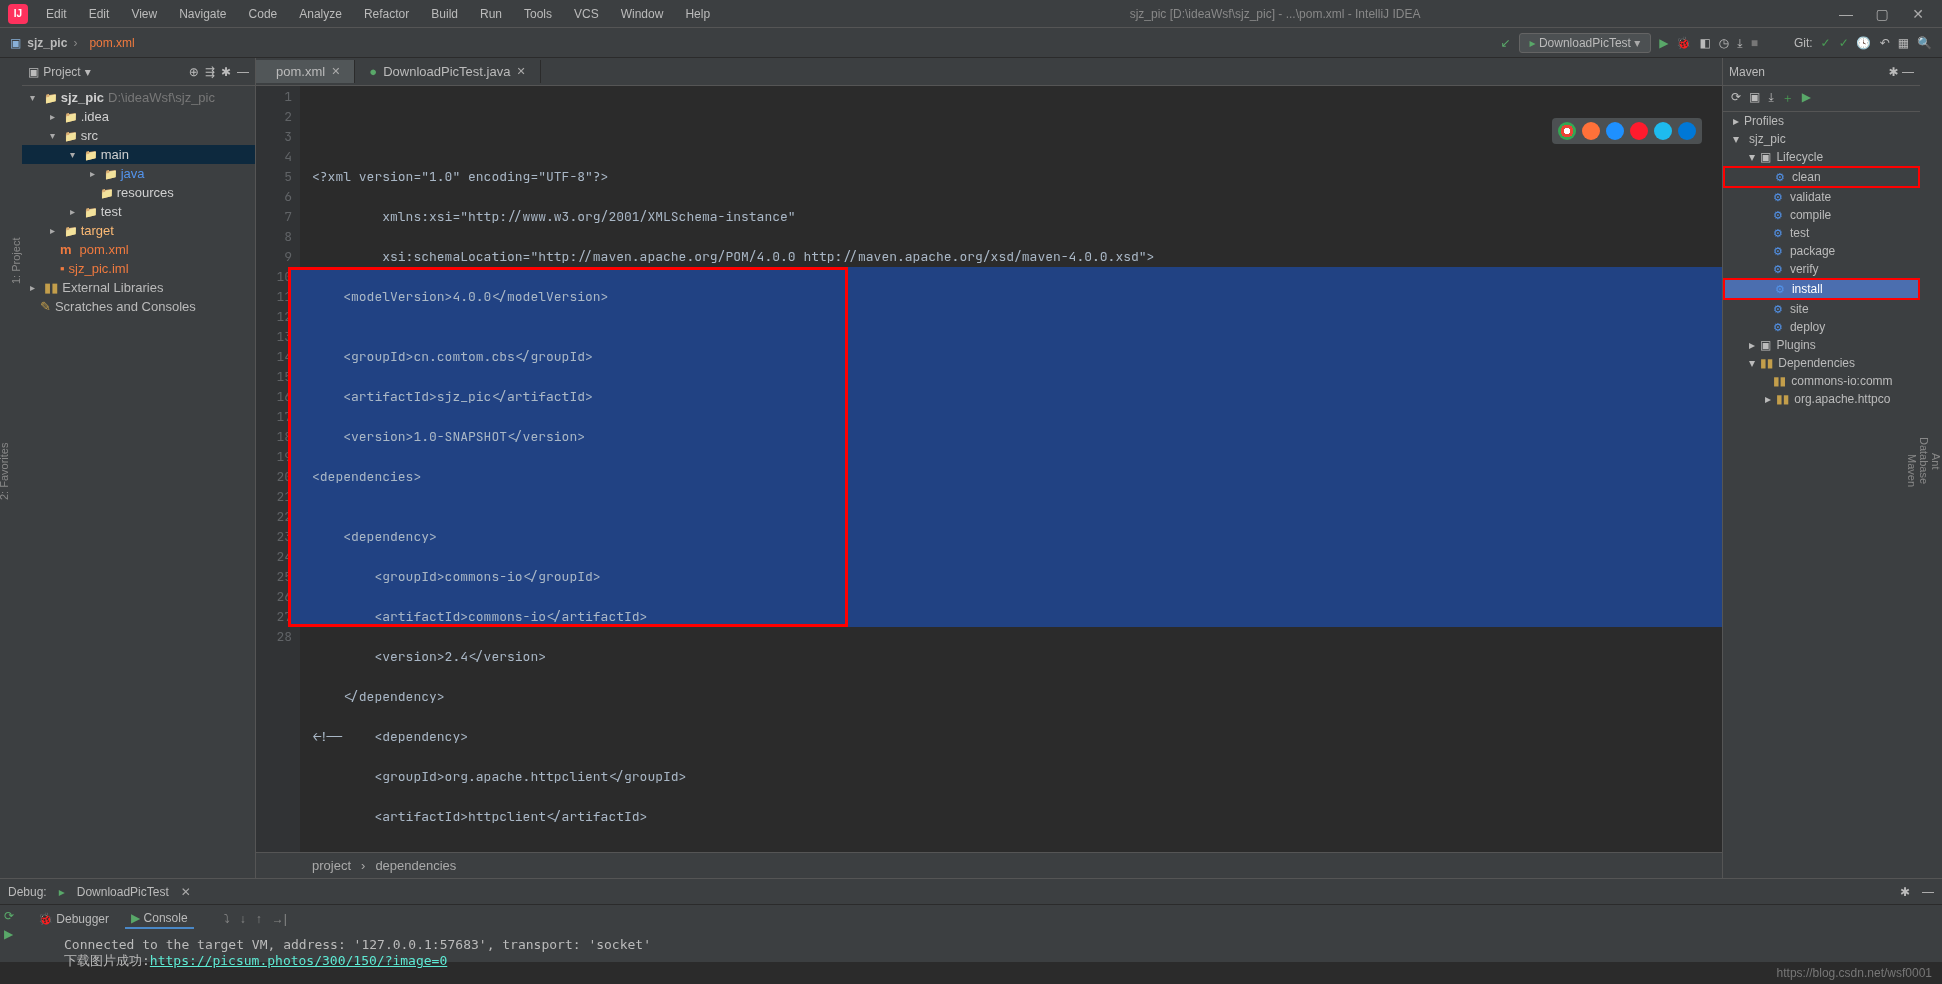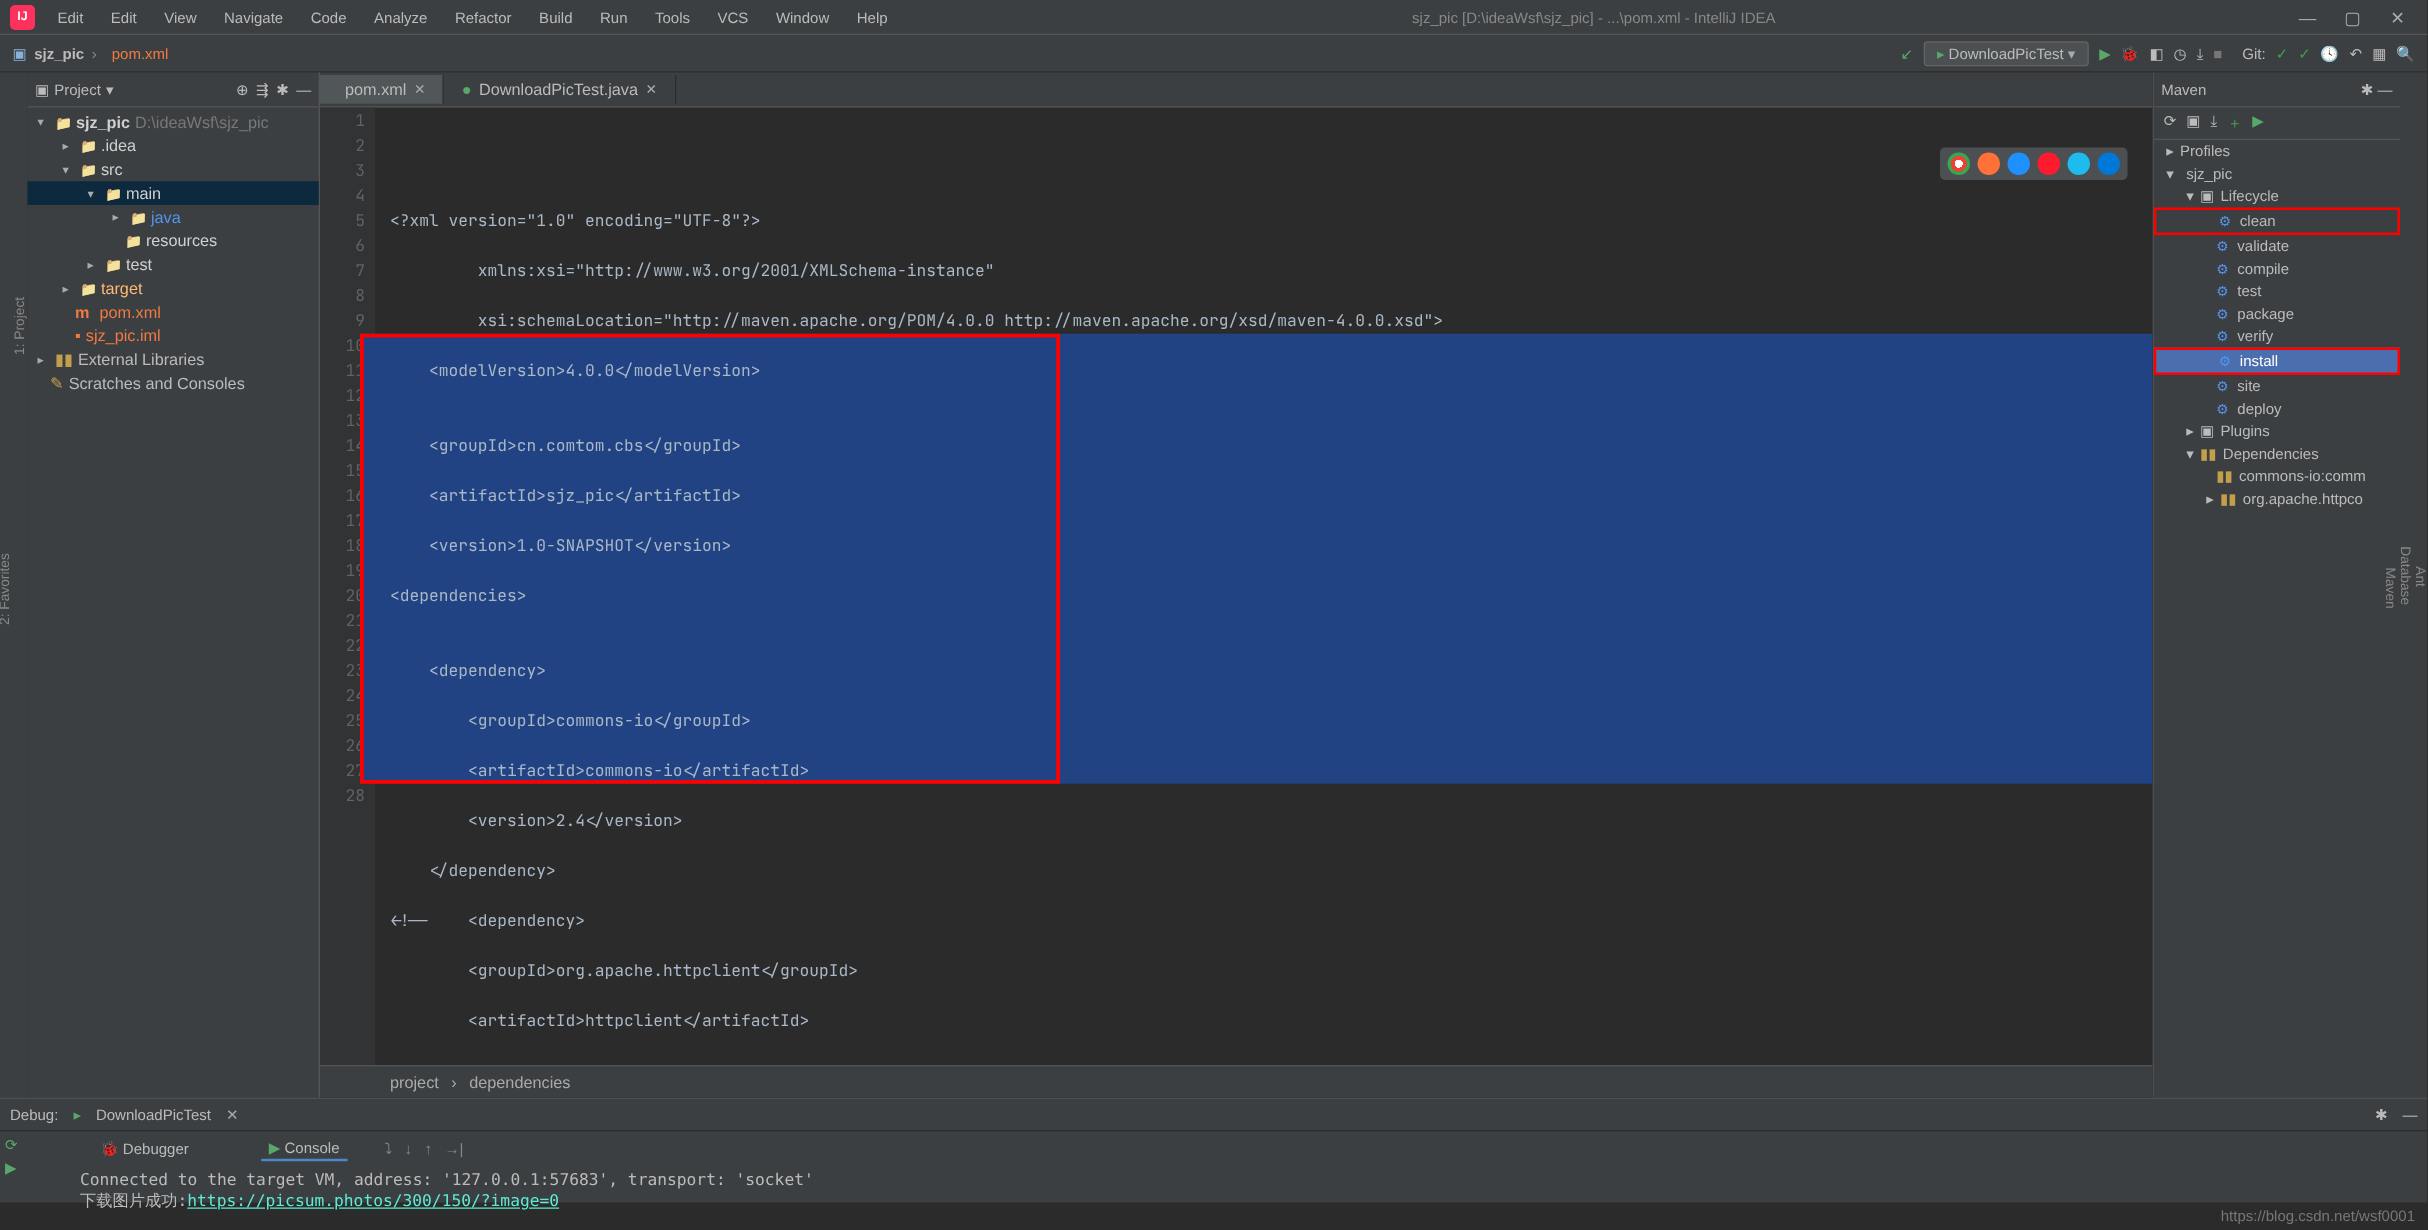--- a/index.html
+++ b/index.html
@@ -44,21 +44,21 @@
 .right-panel .panel-header{justify-content:space-between;}
 .maven-toolbar{height:26px;display:flex;gap:8px;padding:4px 8px;border-bottom:1px solid #555;}
 .maven-tree{font-size:12px;}
 .maven-tree .node{padding:2px 4px 2px 10px;display:flex;align-items:center;gap:5px;}
 .maven-tree .node.sel{background:#4b6eaf;color:#fff;}
 .maven-tree .gear::before{content:"⚙";color:#5394ec;margin-right:2px;font-size:11px;}
 .right-edge{width:22px;background:#3c3f41;writing-mode:vertical-rl;font-size:11px;color:#888;padding-top:6px;text-align:center;}
 .debug-panel{height:84px;background:#3c3f41;border-top:1px solid #555;}
 .debug-header{height:26px;display:flex;align-items:center;padding:0 8px;gap:12px;border-bottom:1px solid #2b2b2b;}
 .debug-tabs{display:flex;gap:10px;padding:4px 8px;align-items:center;}
-.debug-tabs .dt{padding:2px 6px;margin-left:42px;}
+.debug-tabs .dt{padding:2px 6px;}
 .debug-tabs .dt.active{border-bottom:2px solid #4a88c7;}
 .console-out{font-family:Consolas,monospace;font-size:13px;padding:4px 40px;color:#bbb;}
 .console-out a{color:#5eead4;text-decoration:underline;}
 .footer{position:absolute;bottom:4px;right:10px;color:#777;font-size:12px;}
 .green-tri{color:#59a869;}
 </style>
 </head>
 <body>
 
 <div class="titlebar">
@@ -100,21 +100,21 @@
       <span style="color:#59a869;">▸</span>
       <span>DownloadPicTest</span>
       <span style="color:#aaa;"> ▾</span>
     </div>
     <span class="green-tri">▶</span>
     <span style="color:#59a869;">🐞</span>
     <span>◧</span>
     <span>◷</span>
     <span>⤓</span>
     <span style="color:#777;">■</span>
-    <span style="margin-left:8px;">Git:</span>
+    <span style="margin-left:28px;">Git:</span>
     <span style="color:#499c54;">✓</span>
     <span style="color:#499c54;">✓</span>
     <span>🕓</span>
     <span>↶</span>
     <span>▦</span>
     <span>🔍</span>
   </div>
 </div>
 
 <div class="main-row">

